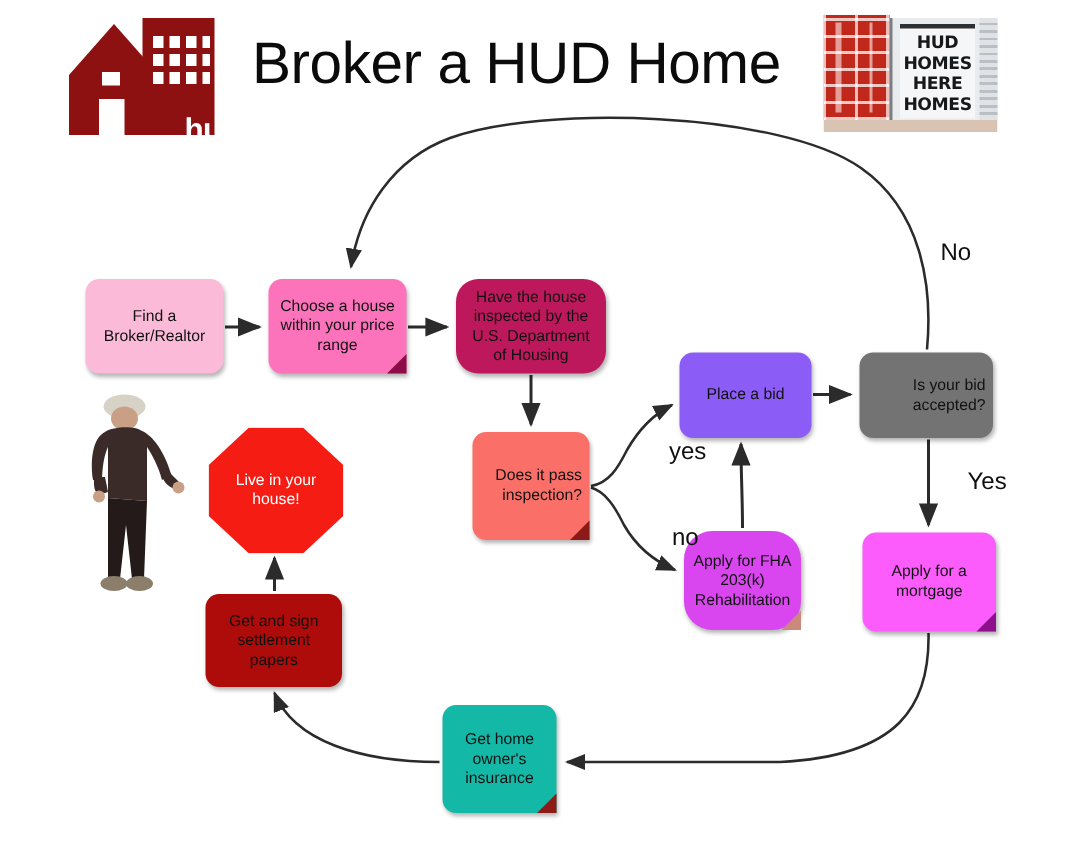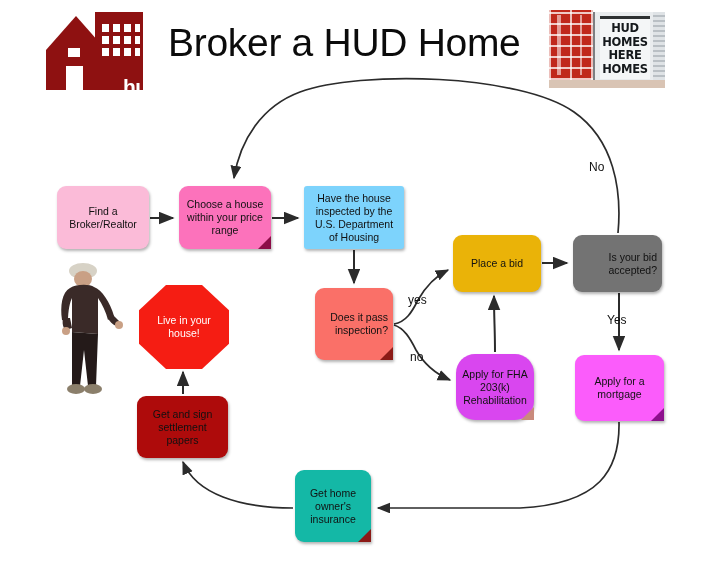--- a/index.html
+++ b/index.html
@@ -169,23 +169,24 @@
   }
 
   #arrows {
     position: absolute;
     left: 0; top: 0;
     width: 712px; height: 568px;
     pointer-events: none;
   }
   .edge-label {
     position: absolute;
-    font-size: 12px;
+    font-size: 16px;
     color: #101010;
     white-space: nowrap;
+    margin-left: 38px;
   }
 </style>
 </head>
 <body>
 
 <div id="slide" style="background: rgb(255, 255, 255);">
 
   <div id="hud-logo">
     <svg width="126" height="92" viewBox="0 0 126 92">
 
@@ -294,29 +295,29 @@
   </svg>
 
   <div class="node" style="left: 57px; top: 186px; width: 92px; height: 63px; background: rgb(251, 187, 216); color: rgb(17, 17, 17);">
     <span class="label">Find a<br>Broker/Realtor</span>
   </div>
 
   <div class="node fold" style="left: 179px; top: 186px; width: 92px; height: 63px; background: rgb(252, 114, 187); --foldcolor: #8c0c47; color: rgb(17, 17, 17);">
     <span class="label">Choose a house<br>within your price<br>range</span>
   </div>
 
-  <div class="node" style="left: 304px; top: 186px; width: 100px; height: 63px; background: #7dd3fc; border-radius: 3px; color: rgb(17, 17, 17);">
+  <div class="node" style="left: 304px; top: 186px; width: 100px; height: 63px; background: #be185d; border-radius: 15px; color: rgb(17, 17, 17);">
     <span class="label">Have the house<br>inspected by the<br>U.S. Department<br>of Housing</span>
   </div>
 
   <div class="node fold" style="left: 315px; top: 288px; width: 78px; height: 72px; background: rgb(250, 112, 104); --foldcolor: #8c1a16; color: rgb(17, 17, 17); text-align: right;">
     <span class="label">Does it pass<br>inspection?</span>
   </div>
 
-  <div class="node" style="left: 453px; top: 235px; width: 88px; height: 57px; background: #eab308; color: rgb(17, 17, 17);">
+  <div class="node" style="left: 453px; top: 235px; width: 88px; height: 57px; background: #8b5cf6; color: rgb(17, 17, 17);">
     <span class="label">Place a bid</span>
   </div>
 
   <div class="node" style="left: 573px; top: 235px; width: 89px; height: 57px; background: #737373; color: rgb(17, 17, 17); text-align: right;">
     <span class="label">Is your bid<br>accepted?</span>
   </div>
 
   <div class="node fold" style="left: 456px; top: 354px; width: 78px; height: 66px; background: #d946ef; --foldcolor: #c98a7c; color: rgb(17, 17, 17); border-radius: 19px;">
     <span class="label">Apply for FHA<br>203(k)<br>Rehabilitation</span>
   </div>

